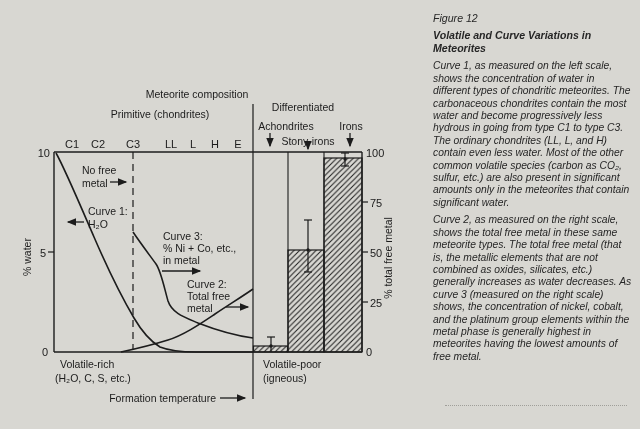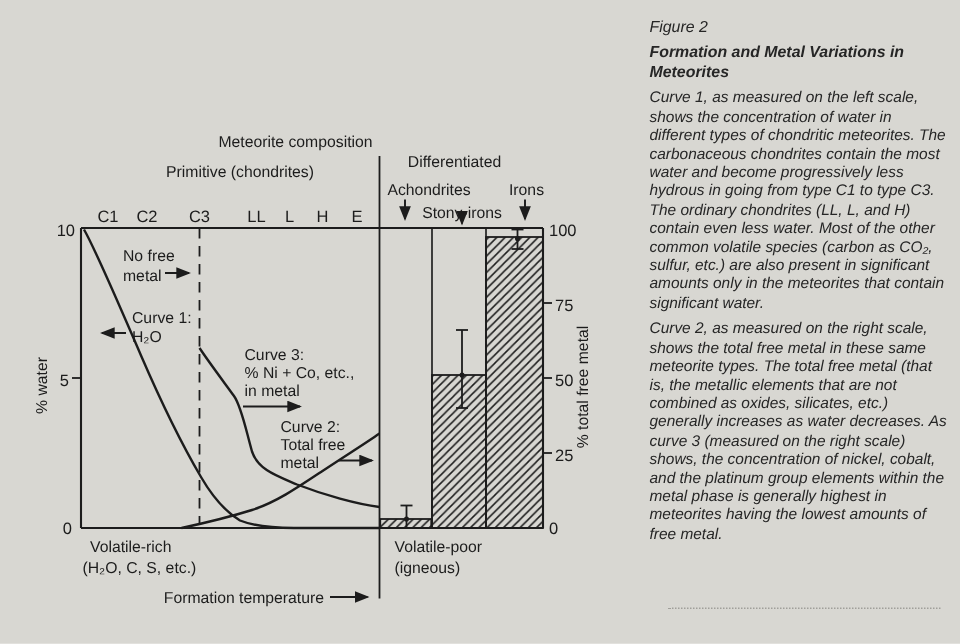--- a/index.html
+++ b/index.html
@@ -143,20 +143,20 @@
       <text x="55" y="382">(H₂O, C, S, etc.)</text>
       <text x="263" y="368">Volatile-poor</text>
       <text x="263" y="382">(igneous)</text>
 
       <text x="216" y="402" text-anchor="end">Formation temperature</text>
       <line x1="220" y1="398" x2="245" y2="398" stroke="#1c1c1c" stroke-width="1.3" marker-end="url(#ah)"></line>
     </g>
   </svg>
 
   <div class="caption">
-    <p class="fig-label">Figure 2</p>
-    <p class="fig-title">Formation and Metal Variations in Meteorites</p>
+    <p class="fig-label">Figure 12</p>
+    <p class="fig-title">Volatile and Curve Variations in Meteorites</p>
     <p>Curve 1, as measured on the left scale, shows the concentration of water in different types of chondritic meteorites. The carbonaceous chondrites contain the most water and become progressively less hydrous in going from type C1 to type C3.  The ordinary chondrites (LL, L, and H) contain even less water.  Most of the other common volatile species (carbon as CO₂, sulfur, etc.) are also present in significant amounts only in the meteorites that contain significant water.</p>
     <p>Curve 2, as measured on the right scale, shows the total free metal in these same meteorite types.  The total free metal (that is, the metallic elements that are not combined as oxides, silicates, etc.) generally increases as water decreases. As curve 3 (measured on the right scale) shows, the concentration of nickel, cobalt, and the platinum group elements within the metal phase is generally highest in meteorites having the lowest amounts of free metal.</p>
   </div>
 
   <div class="dotted-rule"></div>
 </div>
 
 </body></html>

